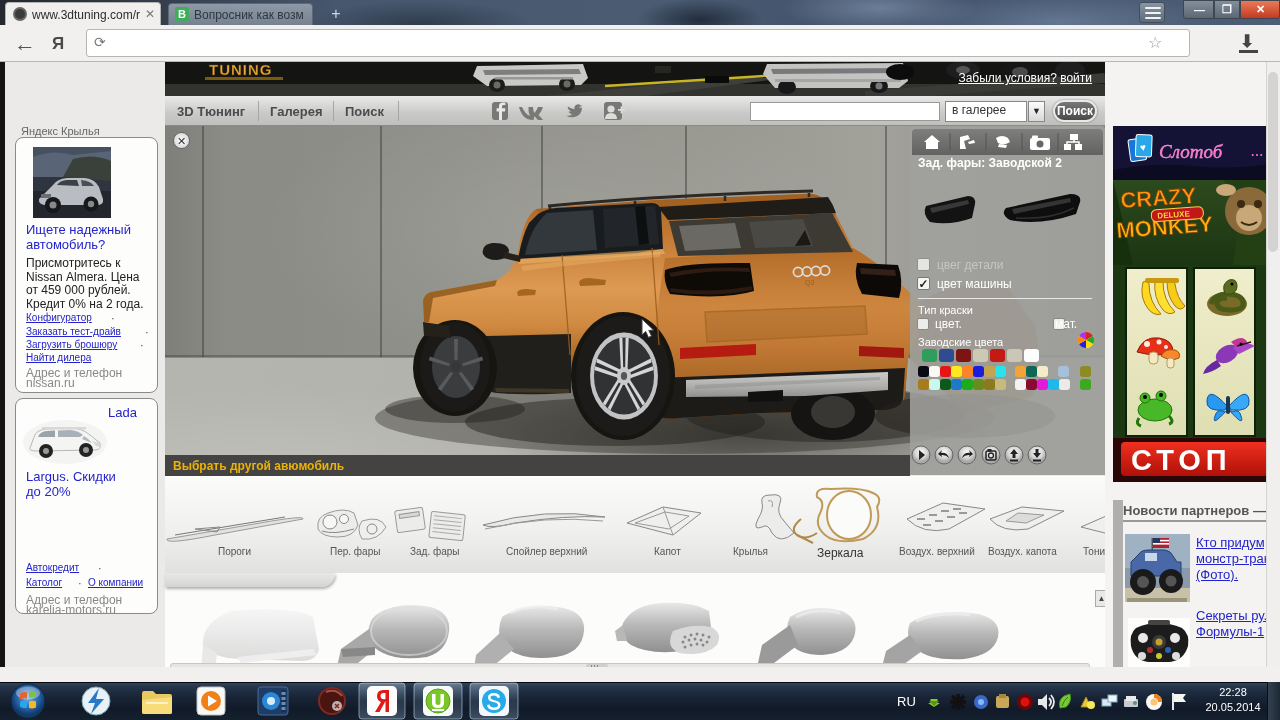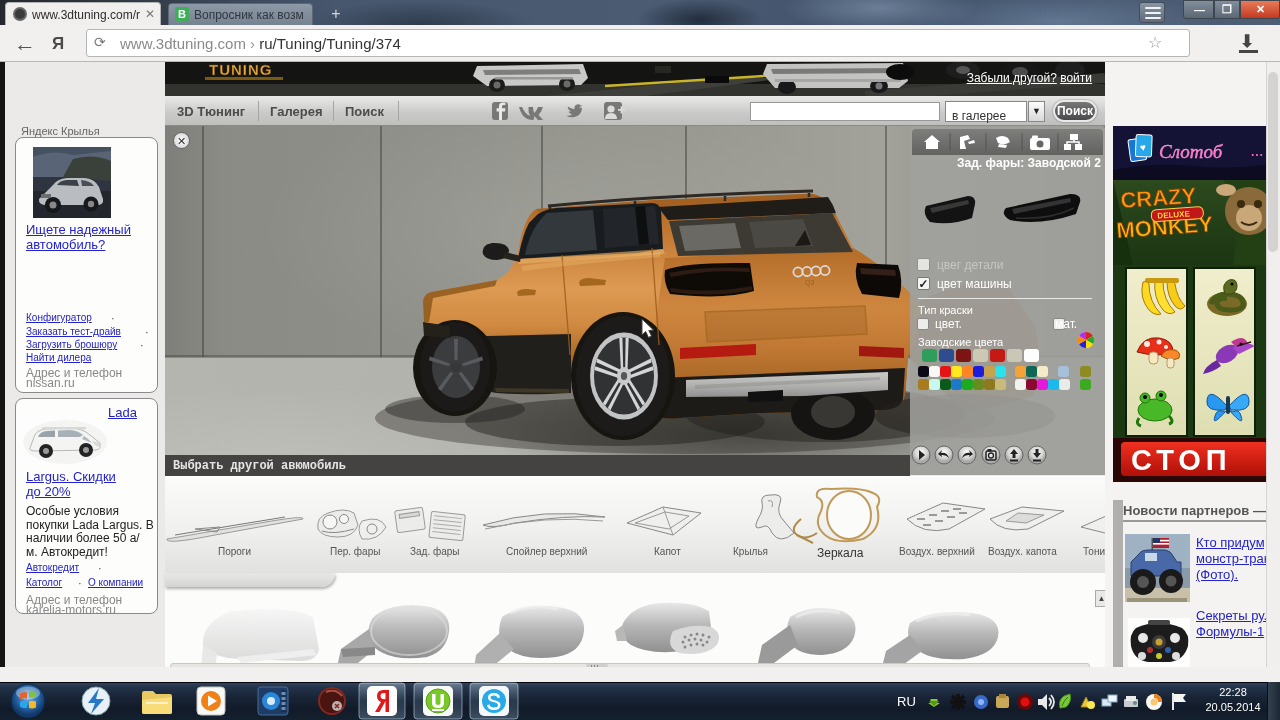--- a/index.html
+++ b/index.html
@@ -45,52 +45,52 @@
 
 
 #page { top:62px; left:0; width:1280px; height:605px; background:#eceae8; overflow:hidden; }
 #leftedge { top:0; left:0; width:5px; height:605px; background:#141414; }
 
 
 #yadlabel { top:63px; left:21px; font-size:11px; color:#666; }
 .adbox { position:absolute; left:15px; width:143px; border:1px solid #8a8a8a; border-radius:8px; background:#fdfdfc; }
 #ad1 { top:75px; height:256px; }
 #ad2 { top:336px; height:216px; }
-.adlink { color:#2323cb; text-decoration:underline; font-size:13px; line-height:15px; }
+.adlink { color:#2323cb; font-size:13px; line-height:15px; }
 .adtext { color:#222; font-size:12px; line-height:13.5px; }
 .adsmall { color:#2323cb; text-decoration:underline; font-size:10px; }
 .adgray { color:#888; font-size:12px; }
 
 
 #banner { top:0; left:165px; width:940px; height:34px; background:linear-gradient(#101010,#1e1e1c 60%,#3a3a36); overflow:hidden; }
 #menubar { top:34px; left:165px; width:940px; height:30px; background:linear-gradient(#e9e9e7,#c9c9c7 60%,#bfbfbd); border-bottom:1px solid #8a8a88; }
 .mitem { position:absolute; top:8px; font-size:13px; font-weight:bold; color:#4c4c4c; }
 .msep { position:absolute; top:5px; width:1px; height:20px; background:#a6a6a4; }
 #searchin { position:absolute; top:6px; left:585px; width:190px; height:19px; background:#fff; border:1px solid #999; }
-#seldrop { position:absolute; top:5px; left:780px; width:82px; height:21px; background:#fff; border:1px solid #888; font-size:12px; color:#333; padding:7px 0 0 6px; }
+#seldrop { position:absolute; top:5px; left:780px; width:82px; height:21px; background:#fff; border:1px solid #888; font-size:12px; color:#333; padding:1px 0 0 6px; }
 #selbtn { position:absolute; top:5px; left:863px; width:17px; height:21px; background:linear-gradient(#fcfcfc,#d8d8d8); border:1px solid #888; color:#222; font-size:9px; text-align:center; line-height:19px; }
 #gobtn { position:absolute; top:4px; left:888px; width:44px; height:22px; background:linear-gradient(#777,#4a4a4a); border:2px solid #e8e8e8; border-radius:11px; color:#fff; font-size:12px; font-weight:bold; text-align:center; line-height:18px; box-shadow:0 0 2px rgba(0,0,0,0.5); }
 
 
 #view { top:64px; left:165px; width:940px; height:349px; overflow:hidden; }
 #wall { position:absolute; top:0; left:0; width:940px; height:231px;
   background: radial-gradient(420px 190px at 42% 45%, rgba(255,255,255,0.10), rgba(255,255,255,0) 72%),
   linear-gradient(90deg, #7e7e7a 0, #8b8b85 6%, #90908a 30%, #97978f 55%, #a2a29b 76%, #8b8b85 98%, #848480 100%);
 }
 .seam { position:absolute; top:0; width:2px; height:231px; background:rgba(55,55,50,0.45); }
 #floor { position:absolute; top:231px; left:0; width:940px; height:118px;
   background: radial-gradient(400px 120px at 12% 100%, rgba(255,255,255,0.16), rgba(255,255,255,0) 75%),
   linear-gradient(105deg, #b5b5af 0, #b2b2ac 40%, #a8a8a2 70%, #a0a09a 100%);
 }
 #carshadow { position:absolute; top:245px; left:240px; width:680px; height:130px; background:radial-gradient(closest-side, rgba(30,28,25,0.5), rgba(30,28,25,0) 75%); }
 #gearbtn { position:absolute; top:6px; left:8px; width:17px; height:17px; background:radial-gradient(#fdfdfd,#cfcfcf); border-radius:50%; border:1px solid #666; color:#333; font-size:11px; text-align:center; line-height:16px; }
 
 
 #selbar { top:393px; left:165px; width:745px; height:21px; background:#454341; }
-#selbar span { position:absolute; left:8px; top:4px; color:#e5e5e5; font-size:12px; font-weight:bold;font-family:Liberation Mono, monospace; }
+#selbar span { position:absolute; left:8px; top:4px; color:#eab308; font-size:12px; font-weight:bold; }
 
 
 #panel { top:64px; left:910px; width:195px; height:349px; background:rgba(160,160,157,0.88); border-radius:4px 4px 0 0; }
 #ptool { position:absolute; top:3px; left:2px; width:191px; height:26px; background:linear-gradient(#7e7e7c,#626260); border-radius:4px 4px 0 0; }
 .ptxt { position:absolute; color:#fff; }
 .sw { position:absolute; width:11px; height:11px; border-radius:3px; }
 .swb { position:absolute; width:15px; height:13px; border-radius:3px; }
 
 
 #strip { top:414px; left:165px; width:940px; height:97px; background:linear-gradient(#fbfbfa,#f0f0ee 55%,#e1e1df); border-top:1px solid #fff; }
@@ -143,21 +143,20 @@
     <div id="btncls" class="wbtn">
         <span class="wglyph" style="left:15px; top:2px;">✕</span>
       </div>
   </div>
 
   <div id="addrbar" class="abs"></div>
   <div id="backarrow" class="abs">←</div>
   <div id="ya" class="abs">Я</div>
   <div id="urlbox" class="abs"></div>
   <div id="refresh" class="abs">⟳</div>
-  <div id="urltext" class="abs">www.3dtuning.com <span style="color:#999">›</span> <b>ru/Tuning/Tuning/374</b></div>
   <div id="star" class="abs">☆</div>
   <div id="dl" class="abs">⬇</div>
   <div class="abs" style="left:1239px; top:50px; width:19px; height:3px; background:#444;"></div>
 
   <div id="page" class="abs">
     <div id="leftedge" class="abs"></div>
     <div id="yadlabel" class="abs">Яндекс Крылья</div>
     <div id="ad1" class="adbox">
       <svg style="position:absolute; left:17px; top:9px;" width="78" height="71" viewBox="0 0 78 71">
         <rect width="78" height="71" fill="#2e3440" rx="2"></rect>
@@ -168,20 +167,21 @@
         <path d="M6 52 L20 38 Q24 32 34 31 L52 31 Q62 32 66 40 L70 52 Q71 58 64 58 L14 58 Q5 58 6 52 Z" fill="#b9bcc0"></path>
         <path d="M24 38 Q27 33.5 34 33 L44 33 L46 39 Z" fill="#3c4048"></path>
         <path d="M48 33 Q58 34 61 39 L49 39 Z" fill="#4a4e56"></path>
         <ellipse cx="20" cy="58" rx="8" ry="8" fill="#16181c"></ellipse>
         <ellipse cx="20" cy="58" rx="3.5" ry="3.5" fill="#888"></ellipse>
         <ellipse cx="58" cy="57" rx="7.5" ry="7.5" fill="#16181c"></ellipse>
         <ellipse cx="58" cy="57" rx="3.2" ry="3.2" fill="#888"></ellipse>
         <rect x="8" y="47" width="10" height="4" fill="#6a6e74"></rect>
       </svg>
       <div class="abs adlink" style="left:10px; top:84px;">Ищете надежный<br>автомобиль?</div>
+      <div class="abs adtext" style="left:10px; top:119px; width:128px;">Присмотритесь к Nissan&nbsp;Almera. Цена от 459&nbsp;000 рублей. Кредит&nbsp;0%&nbsp;на 2 года.</div>
       <div class="abs adsmall" style="left:10px; top:174px;">Конфигуратор</div>
         <span class="abs" style="left:95px; top:174px; font-size:11px; color:#444;">·</span>
       <div class="abs adsmall" style="left:10px; top:188px;">Заказать тест-драйв</div>
         <span class="abs" style="left:129px; top:188px; font-size:11px; color:#444;">·</span>
       <div class="abs adsmall" style="left:10px; top:201px;">Загрузить брошюру</div>
         <span class="abs" style="left:124px; top:201px; font-size:11px; color:#444;">·</span>
       <div class="abs adsmall" style="left:10px; top:214px;">Найти дилера</div>
       <div class="abs adgray" style="left:10px; top:228px;">Адрес и телефон</div>
       <div class="abs adgray" style="left:10px; top:238px;">nissan.ru</div>
     </div>
@@ -195,21 +195,20 @@
         <path d="M36 15.5 L48 15 Q56 15.5 61 20 L58 22 L36 22 Z" fill="#a8b0b8"></path>
         <path d="M62 21 Q67 24 70 28 L60 24 Z" fill="#b0b8c0"></path>
         <rect x="20" y="12" width="44" height="2.5" fill="#d8d8d6"></rect>
         <ellipse cx="24" cy="36" rx="7" ry="7" fill="#222"></ellipse>
         <ellipse cx="24" cy="36" rx="3" ry="3" fill="#999"></ellipse>
         <ellipse cx="64" cy="35" rx="7" ry="7" fill="#222"></ellipse>
         <ellipse cx="64" cy="35" rx="3" ry="3" fill="#999"></ellipse>
         <path d="M70 26 L78 28 L79 32 L74 31 Z" fill="#d8d8d4"></path>
       </svg>
       <div class="abs adlink" style="left:10px; top:70px;">Largus. Скидки<br>до 20%</div>
-      <div class="abs adtext" style="left:10px; top:106px; width:128px;">Особые условия покупки Lada Largus. В наличии более 50 а/ м. Автокредит!</div>
       <div class="abs adsmall" style="left:10px; top:163px;">Автокредит</div>
         <span class="abs" style="left:82px; top:163px; font-size:11px; color:#444;">·</span>
       <div class="abs adsmall" style="left:10px; top:178px;">Католог</div>
         <span class="abs" style="left:62px; top:178px; font-size:11px; color:#444;">·</span>
       <div class="abs adsmall" style="left:72px; top:178px;">О компании</div>
       <div class="abs adgray" style="left:10px; top:194px;">Адрес и телефон</div>
       <div class="abs adgray" style="left:10px; top:204px;">karelia-motors.ru</div>
     </div>
     <div id="banner" class="abs">
       <svg width="940" height="34" viewBox="0 0 940 34">
@@ -244,21 +243,21 @@
         <ellipse cx="855" cy="10" rx="19" ry="10" fill="#161616"></ellipse>
         <ellipse cx="855" cy="10" rx="8" ry="5" fill="#4a4a4a"></ellipse>
         <ellipse cx="905" cy="8" rx="15" ry="9" fill="#1e1e1e"></ellipse>
         <rect x="490" y="4" width="16" height="7" fill="#262622"></rect>
         <rect x="540" y="14" width="24" height="7" fill="#0a0a0a"></rect>
 
         <text x="44" y="13" font-size="15" font-weight="bold" fill="#e8a93a" font-family="Liberation Sans" letter-spacing="1">TUNING</text>
         <text x="44" y="13" font-size="15" font-weight="bold" fill="none" stroke="#5a3a00" stroke-width="0.4" font-family="Liberation Sans" letter-spacing="1">TUNING</text>
         <rect x="40" y="15" width="78" height="3" fill="#7a5a10"></rect>
       </svg>
-      <span style="position:absolute; right:13px; top:9px; color:#fff; font-size:12px;"><u>Забыли другой?</u> <u>войти</u></span>
+      <span style="position:absolute; right:13px; top:9px; color:#fff; font-size:12px;"><u>Забыли условия?</u> <u>войти</u></span>
     </div>
     <div id="menubar" class="abs">
       <span class="mitem" style="left:12px">3D Тюнинг</span>
       <span class="msep" style="left:93px"></span>
       <span class="mitem" style="left:105px">Галерея</span>
       <span class="msep" style="left:168px"></span>
       <span class="mitem" style="left:180px">Поиск</span>
       <span class="msep" style="left:233px"></span>
       <svg style="position:absolute; left:327px; top:4px;" width="160" height="22" viewBox="0 0 160 22">
         <rect x="0" y="2" width="16" height="18" rx="3" fill="#787876"></rect>
@@ -470,21 +469,21 @@
           <circle cx="128" cy="15" r="3.5" fill="#666"></circle>
           <rect x="120" y="6.5" width="6" height="3" rx="1"></rect>
           <g>
               <rect x="158" y="5" width="8" height="6"></rect>
               <rect x="152" y="15" width="7" height="6"></rect>
               <rect x="163" y="15" width="7" height="6"></rect>
               <path d="M162 11 L162 13 L155 13 L155 15 M162 13 L167 13 L167 15" stroke="#fff" stroke-width="1.5" fill="none"></path>
             </g>
         </g>
       </svg>
-      <div class="ptxt" style="left:8px; top:30px; font-size:12px; font-weight:bold;margin-left:39px;">Зад. фары: Заводской 2</div>
+      <div class="ptxt" style="left:8px; top:30px; font-size:12px; font-weight:bold;">Зад. фары: Заводской 2</div>
       <svg style="position:absolute; left:10px; top:66px;" width="170" height="42" viewBox="0 0 170 42">
         <path d="M6 14 L48 4 Q56 4 55 12 L52 26 Q30 34 10 30 Q2 22 6 14 Z" fill="#131313"></path>
         <path d="M10 16 L48 8 L49 12 L12 21 Z" fill="#383838"></path>
         <path d="M86 16 L150 2 Q162 2 160 10 L156 22 Q120 34 90 28 Q80 22 86 16 Z" fill="#0e0e0e"></path>
         <path d="M92 17 L150 6 L151 10 L94 22 Z" fill="#343434"></path>
         <path d="M96 26 Q130 28 154 16" stroke="#2e2e2e" stroke-width="1.5" fill="none"></path>
       </svg>
       <div class="abs" style="left:7px; top:132px; width:13px; height:13px; background:#e4e4e2; border:1px solid #909090; border-radius:2px;"></div>
       <div class="ptxt" style="left:27px; top:132px; font-size:12px; color:#c6c6c4;">цвег детали</div>
       <div class="abs" style="left:7px; top:151px; width:13px; height:13px; background:#f4f4f2; border:1px solid #777; border-radius:2px; color:#222; font-size:12px; line-height:12px; text-align:center; font-weight:bold;">✓</div>

